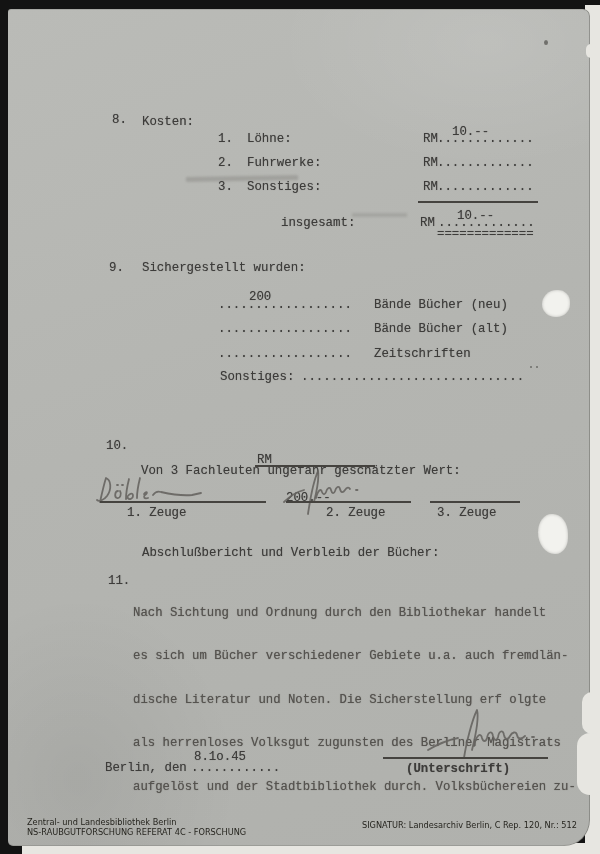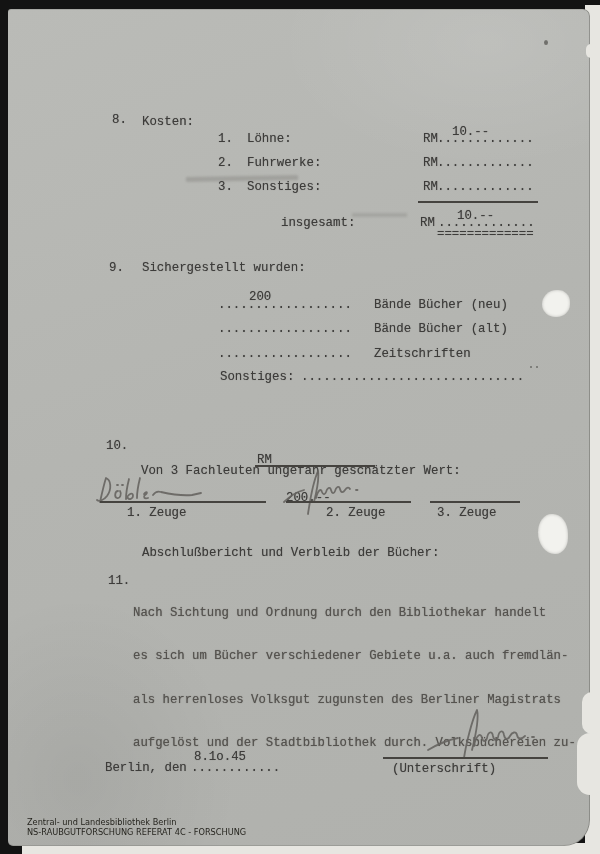--- a/index.html
+++ b/index.html
@@ -122,34 +122,36 @@
   <span class="tw" style="left:127px;top:506px;">1. Zeuge</span>
   <span class="tw" style="left:297px;top:506px;margin-left:29px;">2. Zeuge</span>
   <span class="tw" style="left:437px;top:506px;text-align:right;">3. Zeuge</span>
 
   <span class="tw" style="left:108px;top:546px;margin-top:28px;">11.</span>
   <span class="tw" style="left:142px;top:546px;">Abschlußbericht und Verbleib der Bücher:</span>
 
   <div class="para tw faded">
     <div>Nach Sichtung und Ordnung durch den Bibliothekar handelt</div>
     <div>es sich um Bücher verschiedener Gebiete u.a. auch fremdlän-</div>
+    <div>dische Literatur und Noten. Die Sicherstellung erf olgte</div>
     <div>als herrenloses Volksgut zugunsten des Berliner Magistrats</div>
     <div>aufgelöst und der Stadtbibliothek durch. Volksbüchereien zu-</div>
     
   </div>
 
   <span class="tw" style="left:194px;top:750px;">8.1o.45</span>
   <span class="tw" style="left:105px;top:761px;">Berlin, den</span>
   <span class="tw" style="left:191px;top:761px;">............</span>
 
   <svg class="sig" style="left:420px;top:706px;" width="135" height="56" viewBox="0 0 135 56">
     <path d="M8,44 C18,38 28,34 38,32"></path>
     <path d="M44,52 C46,38 52,14 57,4 C59,12 56,28 52,44"></path>
     <path d="M54,40 C56,29 61,26 62,32 C63,36 66,36 67,32 C68,26 72,24 73,30 C74,35 77,35 78,31 C79,25 83,23 84,29 C85,34 88,34 90,30 C92,26 96,25 97,29 C98,34 102,33 105,30"></path>
     <path d="M112,31 l2,0"></path>
   </svg>
   <div class="rule" style="left:383px;top:757px;width:165px;height:1.5px;"></div>
-  <span class="tw" style="left:392px;top:762px;">(Unterschrift)</span>
+  <span class="tw" style="left:406px;top:762px;font-weight:bold;">(Unterschrift)</span>
 
   <span class="sans" style="left:27px;top:817px;">Zentral- und Landesbibliothek Berlin</span>
   <span class="sans" style="left:27px;top:827px;">NS-RAUBGUTFORSCHUNG REFERAT 4C - FORSCHUNG</span>
+  <span class="sans" style="left:362px;top:820px;">SIGNATUR: Landesarchiv Berlin, C Rep. 120, Nr.: 512</span>
 
 </div>
 
 </body></html>

